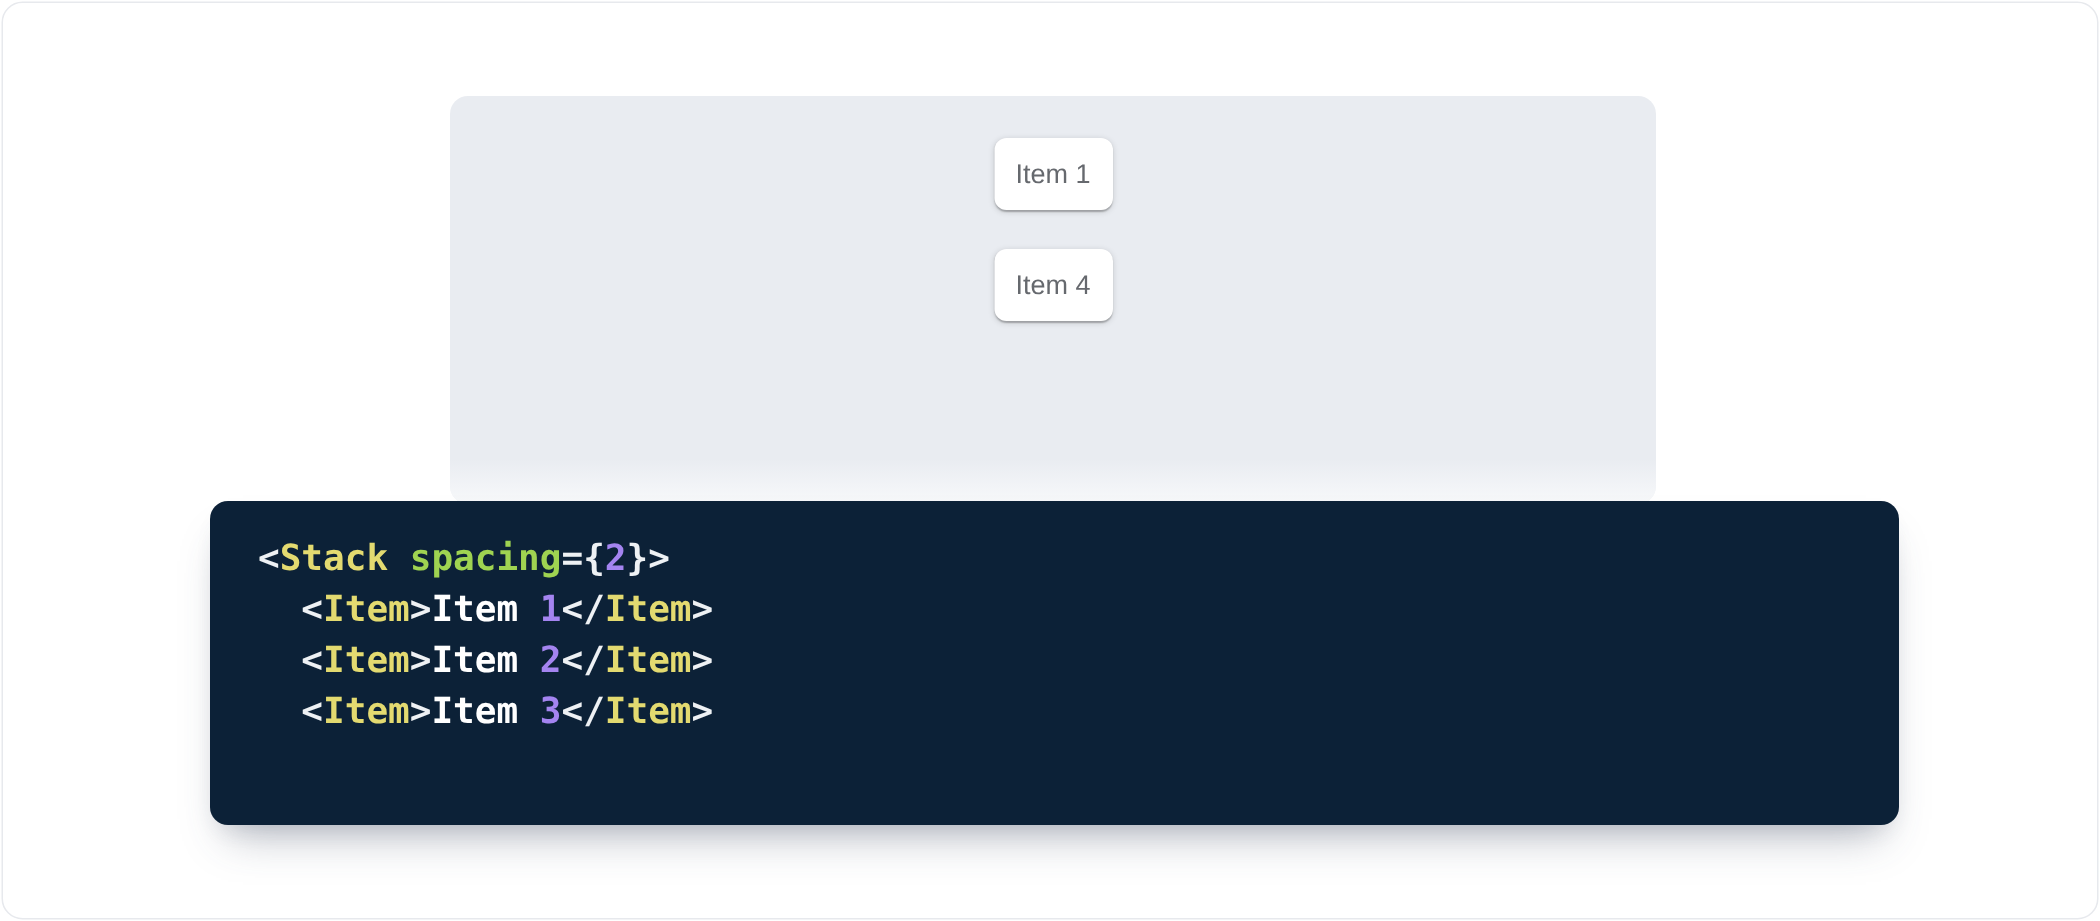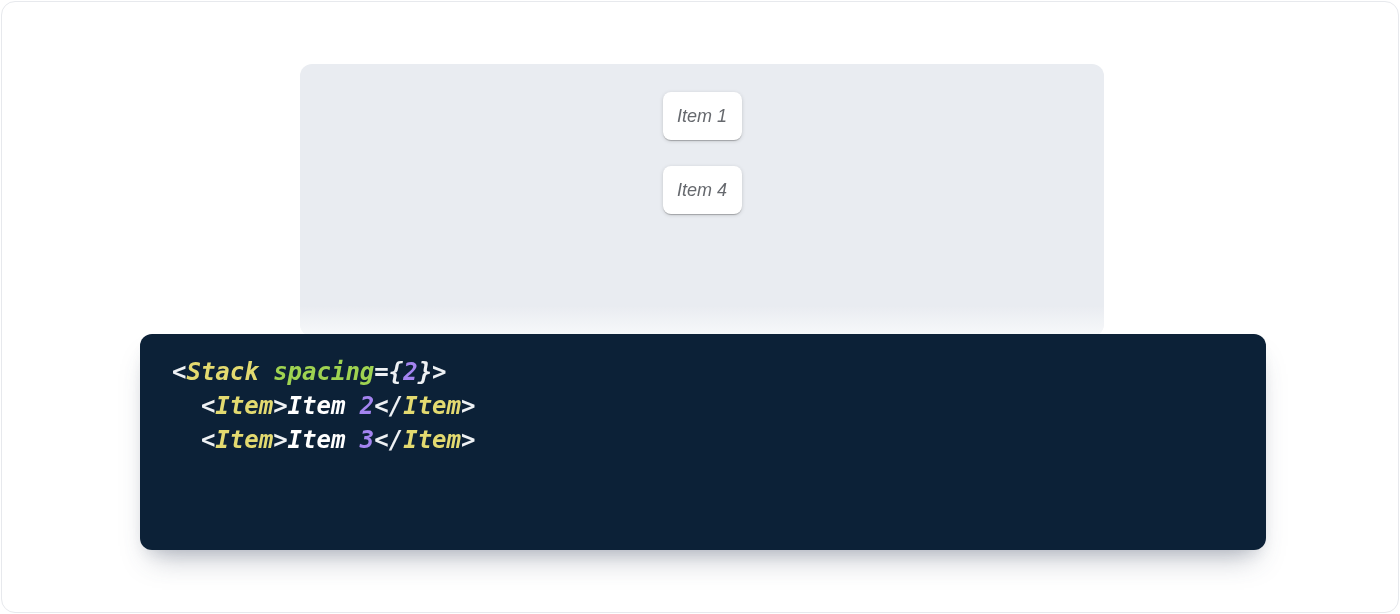--- a/index.html
+++ b/index.html
@@ -17,21 +17,20 @@
   }
   *{margin:0;padding:0;box-sizing:border-box;}
   html,body{width:1400px;height:614px;overflow:hidden;background:var(--page-bg);
     font-family:"Liberation Sans",sans-serif;}
 
   .page-frame{
     position:absolute;left:1px;top:1px;width:1398px;height:612px;
     background:var(--page-bg);
     border:1px solid var(--frame-border);
     border-radius:14px;
-    font-style:italic;
   }
 
   .demo-panel{
     position:absolute;left:298px;top:62px;width:804px;height:272px;
     background:var(--panel-bg);
     border-radius:12px;
     overflow:hidden;
   }
   .demo-panel::after{
     content:"";position:absolute;left:0;right:0;bottom:0;height:30px;
@@ -77,17 +76,18 @@
 
   <div class="demo-panel">
     <div class="stack">
       <div class="item-card">Item 1</div>
       <div class="item-card">Item 4</div>
     </div>
   </div>
 
   <div class="code-block">
       <div class="code-line"><span class="tok-punct">&lt;</span><span class="tok-tag">Stack</span><span class="tok-text"> </span><span class="tok-attr">spacing</span><span class="tok-punct">={</span><span class="tok-number">2</span><span class="tok-punct">}&gt;</span></div>
+      <div class="code-line"><span class="tok-text">  </span><span class="tok-punct">&lt;</span><span class="tok-tag">Item</span><span class="tok-punct">&gt;</span><span class="tok-text">Item </span><span class="tok-number">1</span><span class="tok-punct">&lt;/</span><span class="tok-tag">Item</span><span class="tok-punct">&gt;</span></div>
       <div class="code-line"><span class="tok-text">  </span><span class="tok-punct">&lt;</span><span class="tok-tag">Item</span><span class="tok-punct">&gt;</span><span class="tok-text">Item </span><span class="tok-number">2</span><span class="tok-punct">&lt;/</span><span class="tok-tag">Item</span><span class="tok-punct">&gt;</span></div>
       <div class="code-line"><span class="tok-text">  </span><span class="tok-punct">&lt;</span><span class="tok-tag">Item</span><span class="tok-punct">&gt;</span><span class="tok-text">Item </span><span class="tok-number">3</span><span class="tok-punct">&lt;/</span><span class="tok-tag">Item</span><span class="tok-punct">&gt;</span></div>
     </div>
 
 </div>
 
 </body></html>

